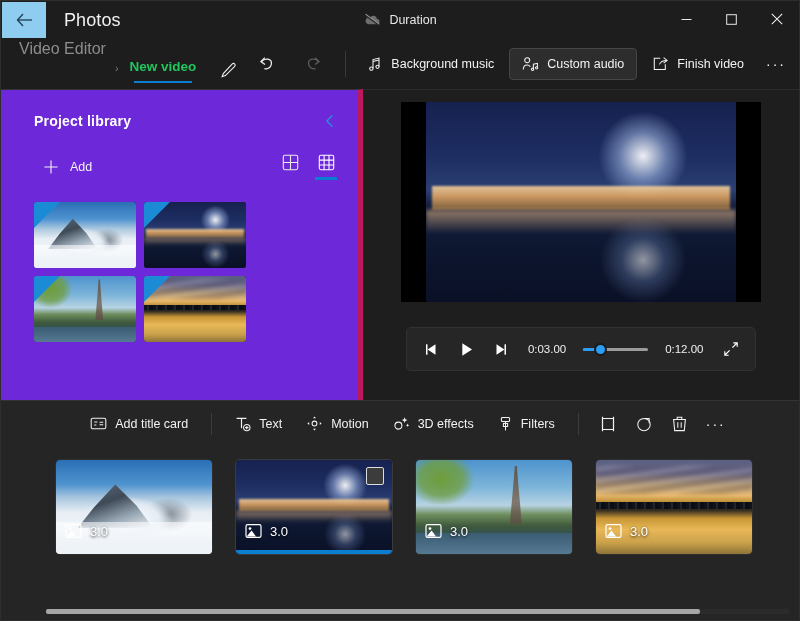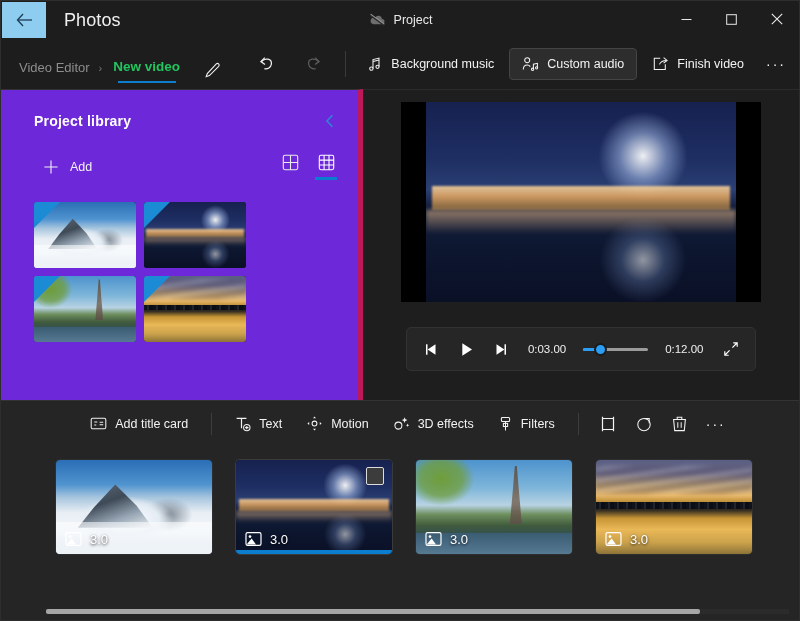--- a/index.html
+++ b/index.html
@@ -58,21 +58,21 @@
     height: 50px; flex: 0 0 50px;
     display: flex; align-items: center;
     background: #1d1d1d;
     position: relative;
   }
   .breadcrumb {
     display: flex; align-items: flex-end; gap: 0px;
     padding-left: 12px; height: 100%;
   }
   .crumb-inactive {
-    font-size: 13px; color: #8d8d8d; padding: 0 6px 14px 6px;
+    font-size: 16px; color: #8d8d8d; padding: 0 6px 31px 6px;
     align-self: flex-end;
   }
   .crumb-sep { color: #7a7a7a; font-size: 11px; padding: 0 3px 15px 3px; align-self: flex-end; }
   .crumb-active-wrap {
     display: flex; flex-direction: column; align-items: center;
     padding: 0 4px; align-self: flex-end;
   }
   .crumb-active {
     font-size: 13.5px; font-weight: bold; color: #22c55e;
     padding: 0 4px 7px 4px;
@@ -206,21 +206,21 @@
   .sb-track { flex: 1 1 auto; display: flex; align-items: flex-start; gap: 24px; padding: 14px 0 0 55px; }
   .card {
     position: relative; width: 156px; height: 94px;
     border-radius: 4px; overflow: hidden; background: #101010;
     box-shadow: 0 0 0 1px #2e2e2e;
   }
   .card .art { position: absolute; inset: 0; }
   .card.selected { box-shadow: 0 0 0 1px #3b3b3b; }
   .card-sel-bar { position: absolute; left: 0; right: 0; bottom: 0; height: 4px; background: #0b7ed0; }
   .card-badge {
-    position: absolute; left: 9px; bottom: 7px;
+    position: absolute; left: 9px; bottom: 15px;
     display: flex; align-items: center; gap: 8px;
     font-size: 13px; color: #ffffff;
     text-shadow: 0 1px 3px rgba(0,0,0,.85);
   }
   .card-check {
     position: absolute; right: 8px; top: 7px;
     width: 18px; height: 18px; border-radius: 2px;
     background: #3c3c3c; border: 1px solid #dcdcdc;
   }
   .hscroll {
@@ -306,21 +306,21 @@
     </div>
     <div class="app-title">Photos</div>
 
     <div class="onedrive">
       <div class="od-inner">
         <svg width="19" height="14" viewBox="0 0 19 14">
           <path d="M5.2 11.2 h8.6 a2.6 2.6 0 0 0 .2 -5.2 A3.7 3.7 0 0 0 7.2 4.4 A2.9 2.9 0 0 0 5.2 11.2 z" fill="#6e6e6e"></path>
           <path d="M2.6 2.2 L16.4 12.2" stroke="#2a2a2a" stroke-width="1.9" fill="none"></path>
           <path d="M2.6 1.1 L16.4 11.1" stroke="#9a9a9a" stroke-width="1.1" fill="none"></path>
         </svg>
-        <span>Project</span>
+        <span>Duration</span>
       </div>
     </div>
 
     <div class="wincontrols">
       <div class="wc">
         <svg width="11" height="11" viewBox="0 0 11 11">
           <path d="M0.5 5.5 H10.5" stroke="#e8e8e8" stroke-width="1"></path>
         </svg>
       </div>
       <div class="wc">

